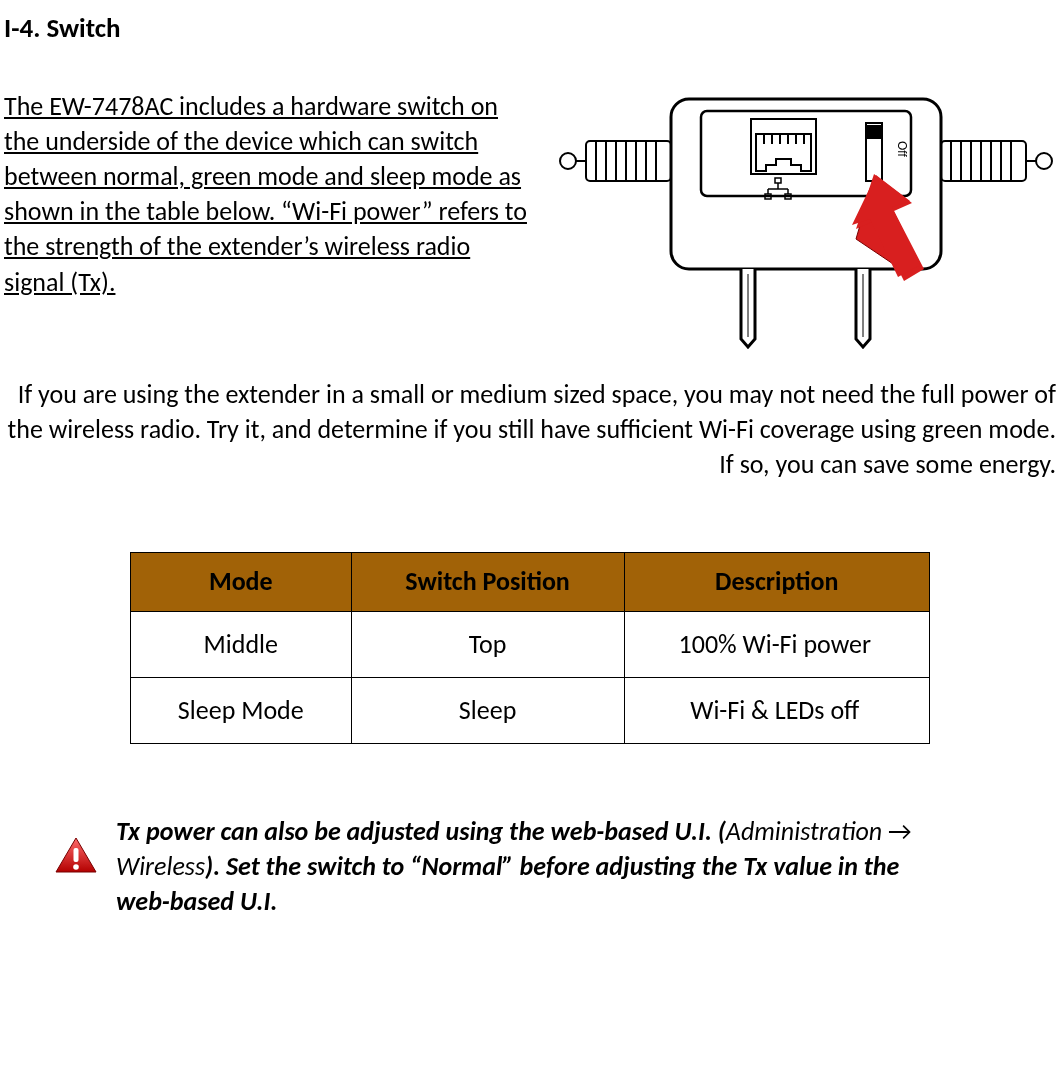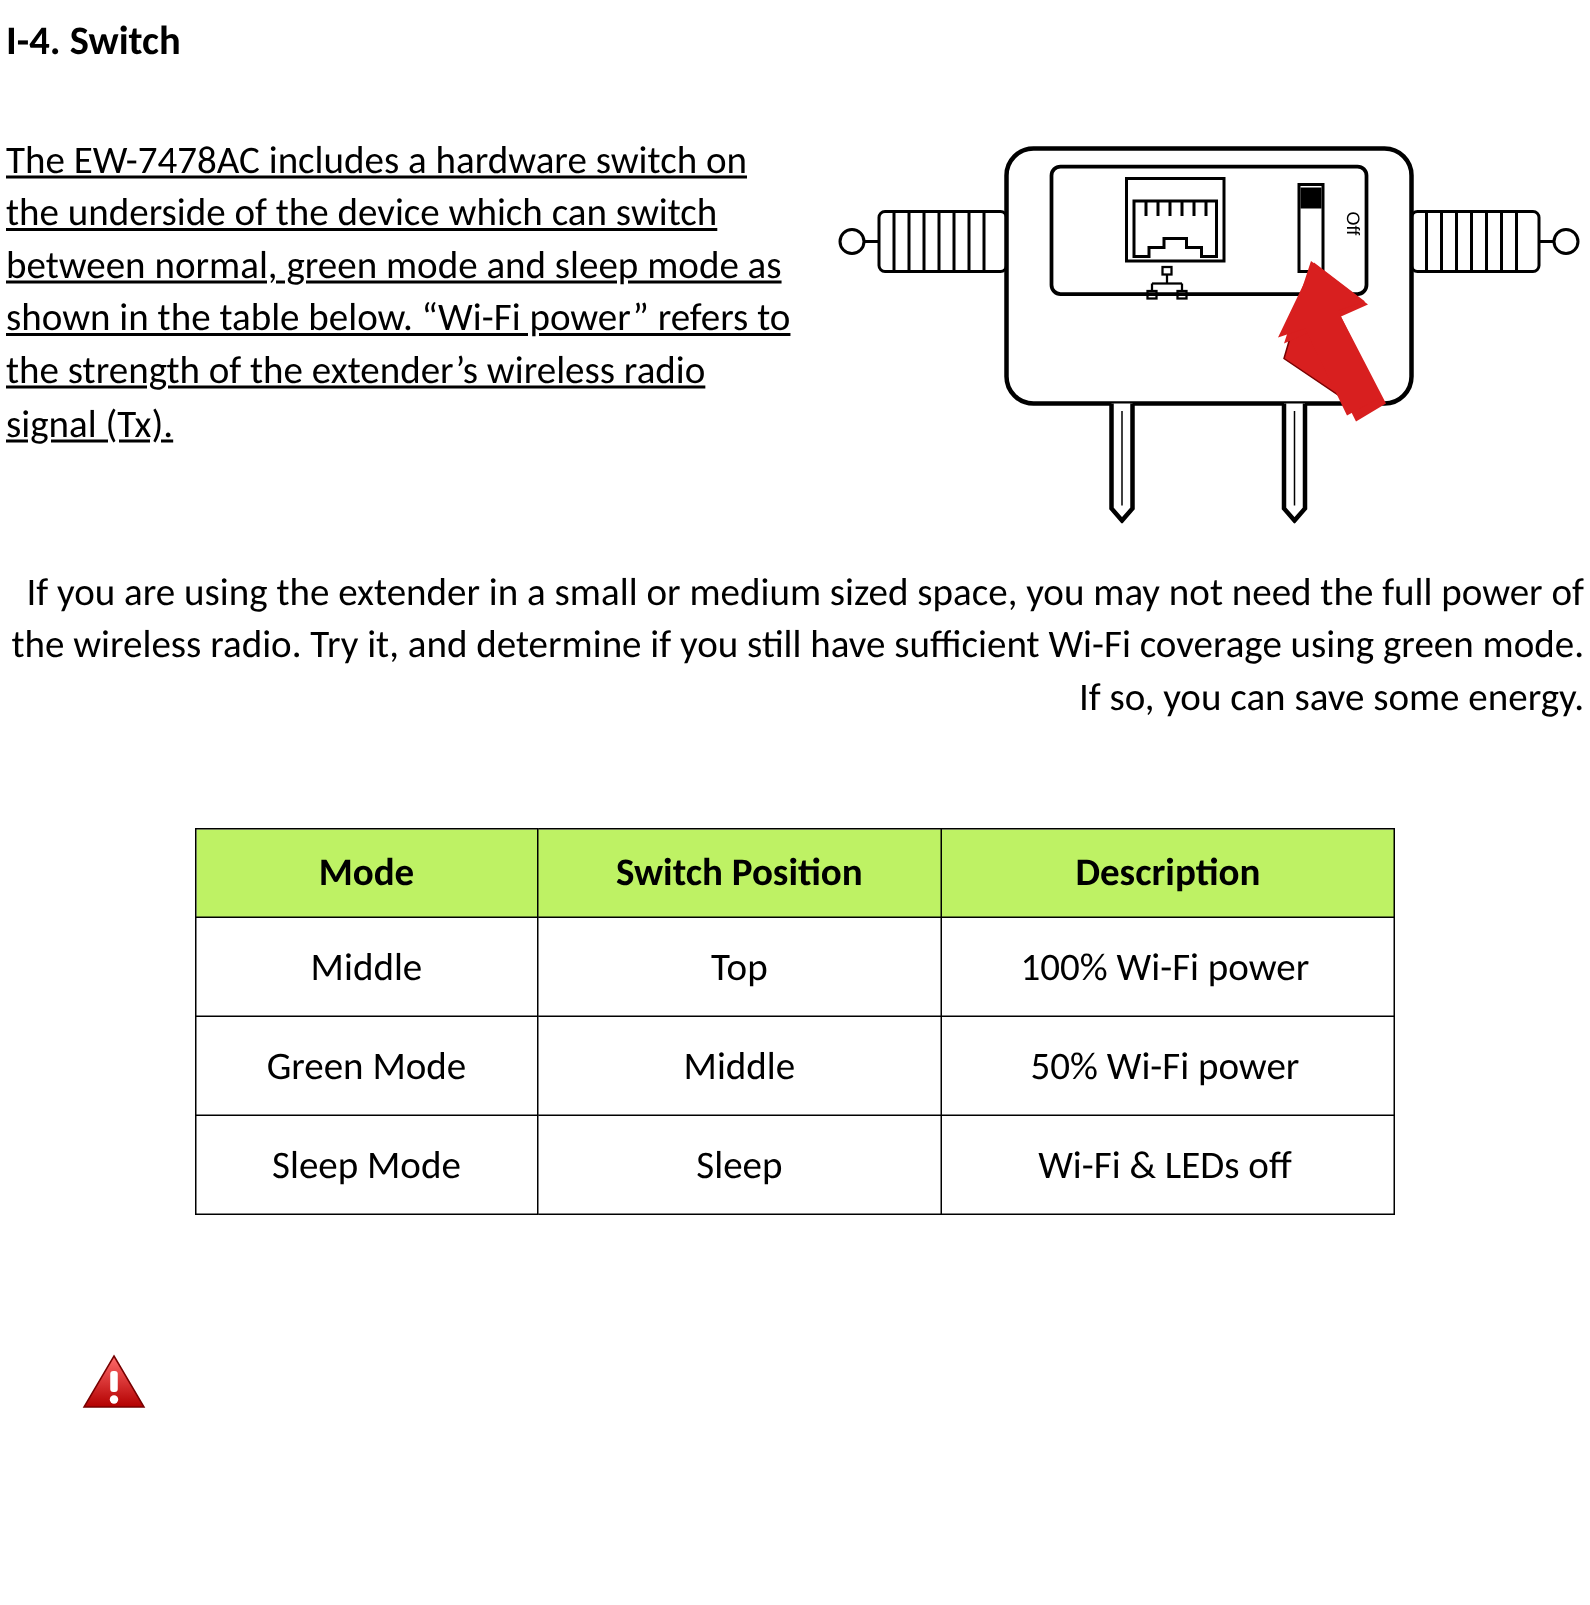--- a/index.html
+++ b/index.html
@@ -49,21 +49,21 @@
       margin: 0 auto 70px auto;
       width: 800px;
     }
     .mode-table th, .mode-table td {
       border: 1.5px solid #000;
       padding: 12px 18px;
       font-size: 26px;
       text-align: left;
     }
     .mode-table th {
-      background: #bef264;
+      background: #a16207;
       font-weight: bold;
       text-align: center;
     }
     .mode-table td.col-mode, .mode-table td.col-pos {
       text-align: center;
     }
     .mode-table td.col-desc {
       text-align: center;
       padding-left: 14px;
     }
@@ -190,25 +190,20 @@
       <th>Description</th>
     </tr>
   </thead>
   <tbody>
     <tr>
       <td class="col-mode">Middle</td>
       <td class="col-pos">Top</td>
       <td class="col-desc">100% Wi-Fi power</td>
     </tr>
     <tr>
-      <td class="col-mode">Green Mode</td>
-      <td class="col-pos">Middle</td>
-      <td class="col-desc">50% Wi-Fi power</td>
-    </tr>
-    <tr>
       <td class="col-mode">Sleep Mode</td>
       <td class="col-pos">Sleep</td>
       <td class="col-desc">Wi-Fi &amp; LEDs off</td>
     </tr>
   </tbody>
 </table>
 
 <div class="note-block">
   <span class="warn-icon">
     <svg width="44" height="40" viewBox="0 0 44 40">
@@ -216,13 +211,16 @@
         <linearGradient id="redgrad" x1="0" y1="0" x2="0" y2="1">
           <stop offset="0%" stop-color="#ff6b6b"></stop>
           <stop offset="100%" stop-color="#b30000"></stop>
         </linearGradient>
       </defs>
       <path d="M 22 2 L 42 36 L 2 36 Z" fill="url(#redgrad)" stroke="#700" stroke-width="1"></path>
       <rect x="19.5" y="12" width="5" height="14" rx="2" fill="#fff"></rect>
       <circle cx="22" cy="31" r="2.8" fill="#fff"></circle>
     </svg>
   </span>
+  <p class="note-text">
+    <span>Tx power can also be adjusted using the web-based U.I. (</span><span class="light">Administration </span><span class="arrow-inline light">→</span><span class="light"> Wireless</span><span>). Set the switch to “Normal” before adjusting the Tx value in the web-based U.I.</span>
+  </p>
 </div>
 
 </body></html>

